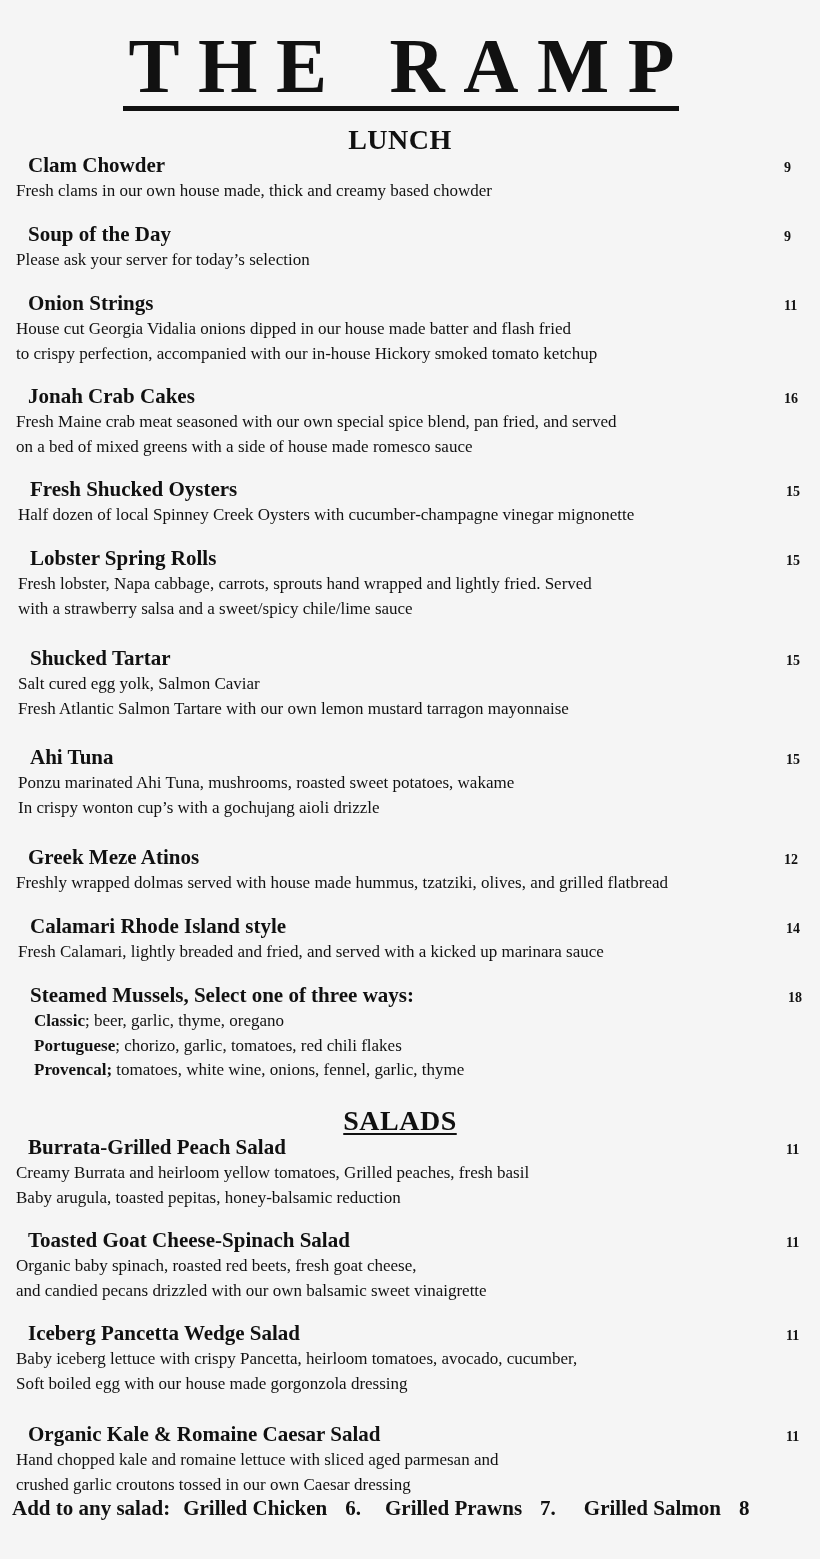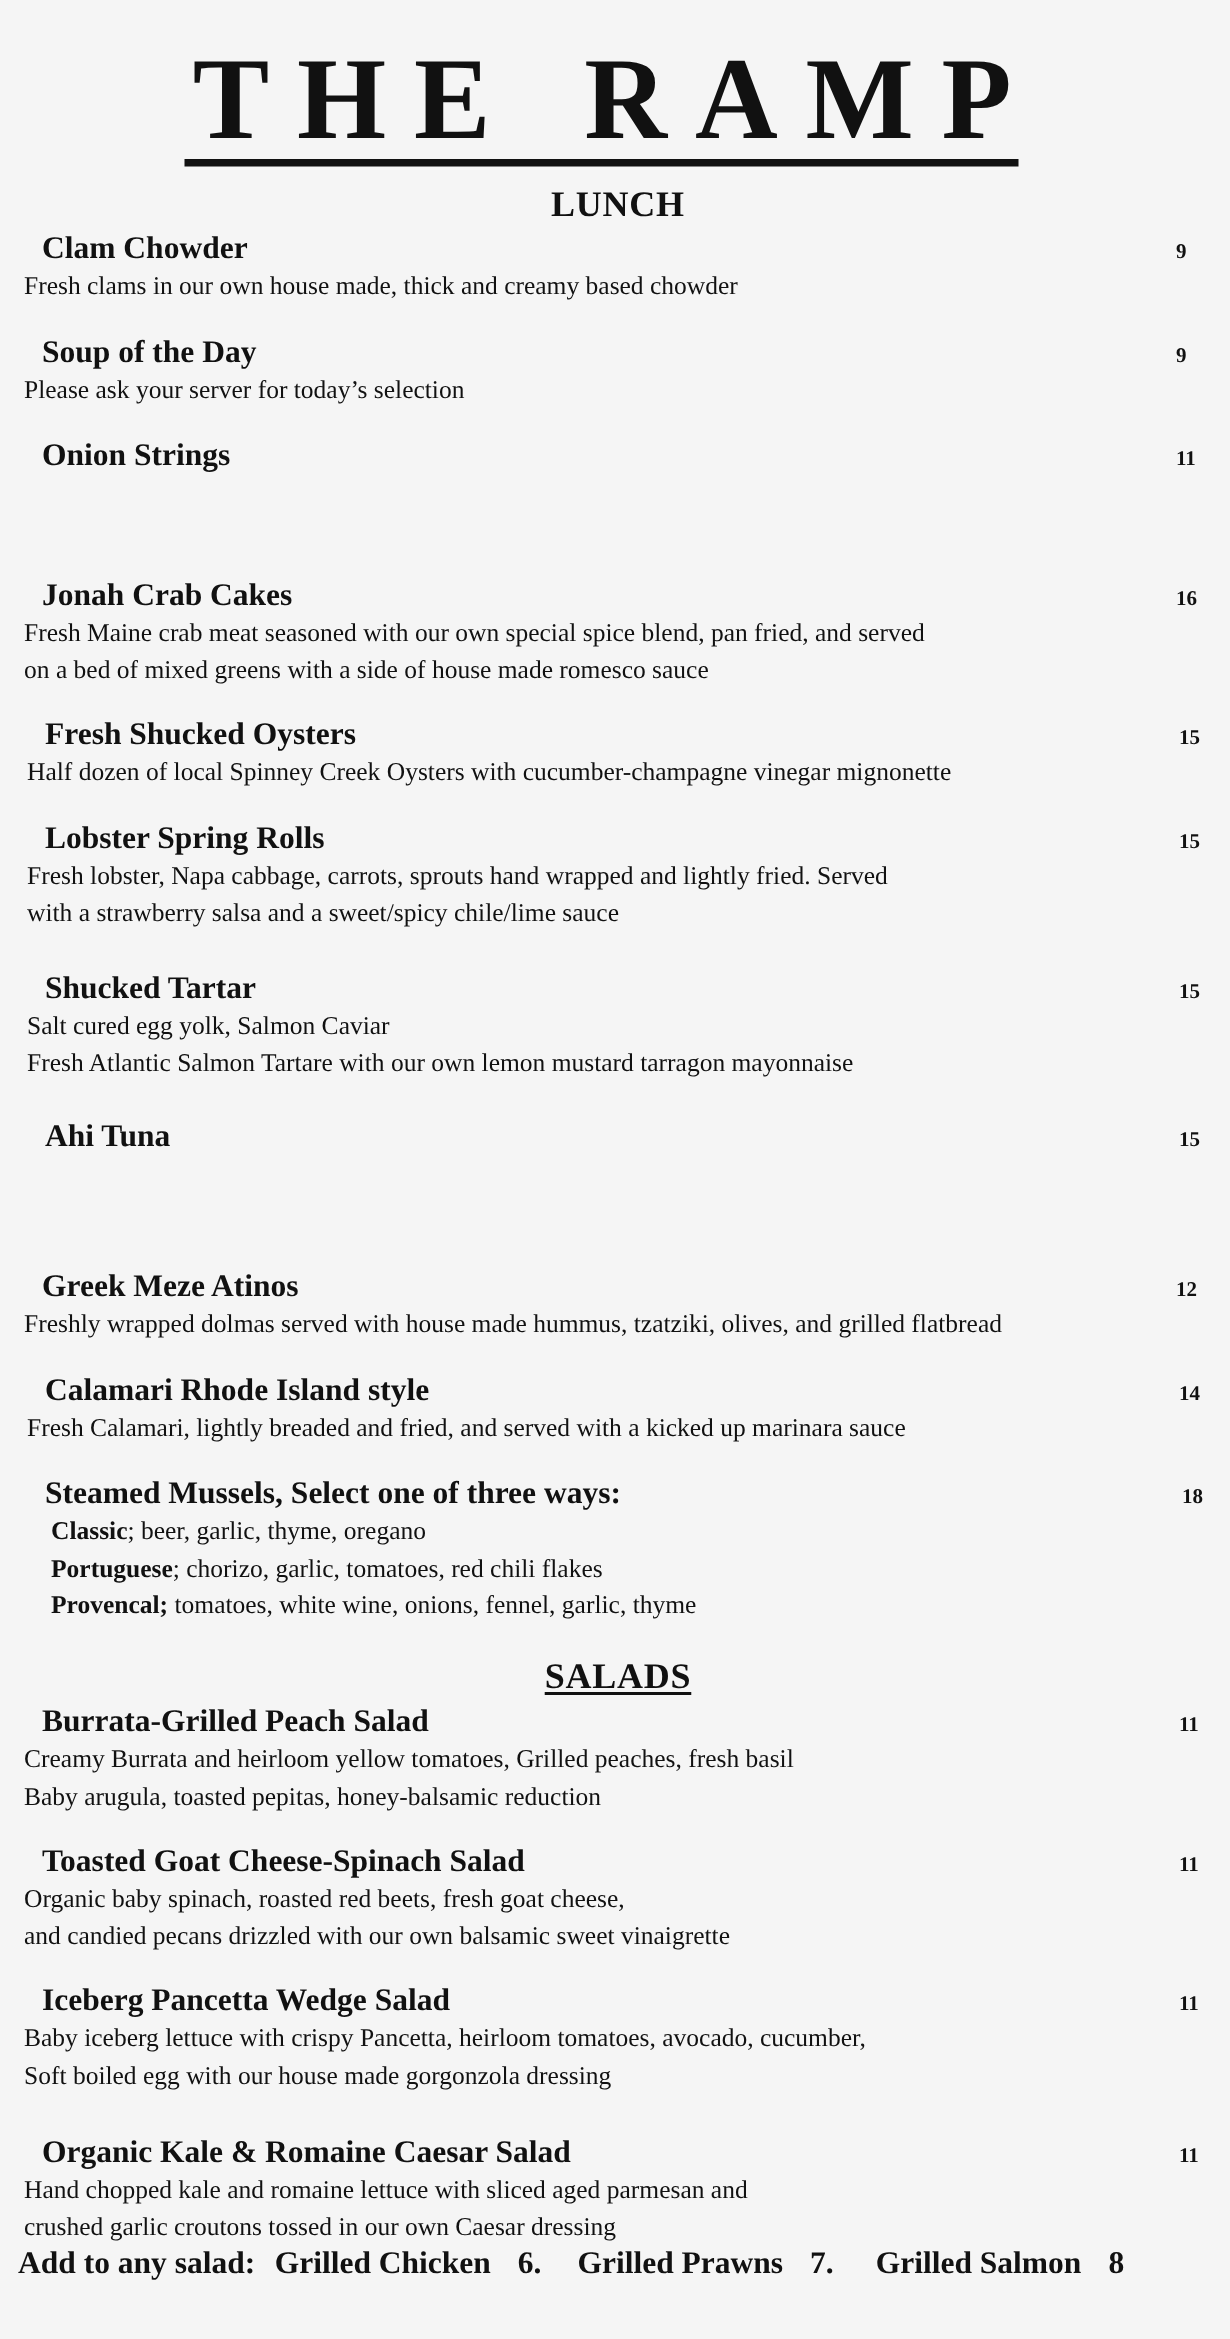--- a/index.html
+++ b/index.html
@@ -36,25 +36,25 @@
   .title-rule {
     position: absolute;
     left: 123px;
     top: 106px;
     width: 556px;
     height: 5px;
     background: #111;
   }
   .section-head {
     position: absolute;
-    left: 12px;
+    left: 0;
     width: 800px;
     text-align: center;
     font-weight: 900;
-    font-size: 24px;
+    font-size: 28px;
     letter-spacing: 0.5px;
     transform-origin: center;
   }
   .section-head.lunch { top: 124px; }
   .section-head.salads { top: 1105px; text-decoration: underline; text-decoration-thickness: 2px; text-underline-offset: 3px; }
   .item {
     position: absolute;
     left: 16px;
     width: 792px;
   }
@@ -126,20 +126,24 @@
       <span class="item-price">9</span>
     </div>
   <div class="item-desc">Please ask your server for today’s selection</div>
 </div>
 
 <div class="item" style="top:290px">
   <div class="item-head">
       <span class="item-name">Onion Strings</span>
       <span class="item-price">11</span>
     </div>
+  <div class="item-desc">
+    <div>House cut Georgia Vidalia onions dipped in our house made batter and flash fried</div>
+    <div>to crispy perfection, accompanied with our in-house Hickory smoked tomato ketchup</div>
+  </div>
 </div>
 
 <div class="item" style="top:383px">
   <div class="item-head">
       <span class="item-name">Jonah Crab Cakes</span>
       <span class="item-price">16</span>
     </div>
   <div class="item-desc">
     <div>Fresh Maine crab meat seasoned with our own special spice blend, pan fried, and served</div>
     <div>on a bed of mixed greens with a side of house made romesco sauce</div>
@@ -174,20 +178,24 @@
     <div>Salt cured egg yolk, Salmon Caviar</div>
     <div>Fresh Atlantic Salmon Tartare with our own lemon mustard tarragon mayonnaise</div>
   </div>
 </div>
 
 <div class="item" style="top:744px;left:18px">
   <div class="item-head">
       <span class="item-name">Ahi Tuna</span>
       <span class="item-price">15</span>
     </div>
+  <div class="item-desc">
+    <div>Ponzu marinated Ahi Tuna, mushrooms, roasted sweet potatoes, wakame</div>
+    <div>In crispy wonton cup’s with a gochujang aioli drizzle</div>
+  </div>
 </div>
 
 <div class="item" style="top:844px">
   <div class="item-head">
       <span class="item-name">Greek Meze Atinos</span>
       <span class="item-price">12</span>
     </div>
   <div class="item-desc">Freshly wrapped dolmas served with house made hummus, tzatziki, olives, and grilled flatbread</div>
 </div>
 

